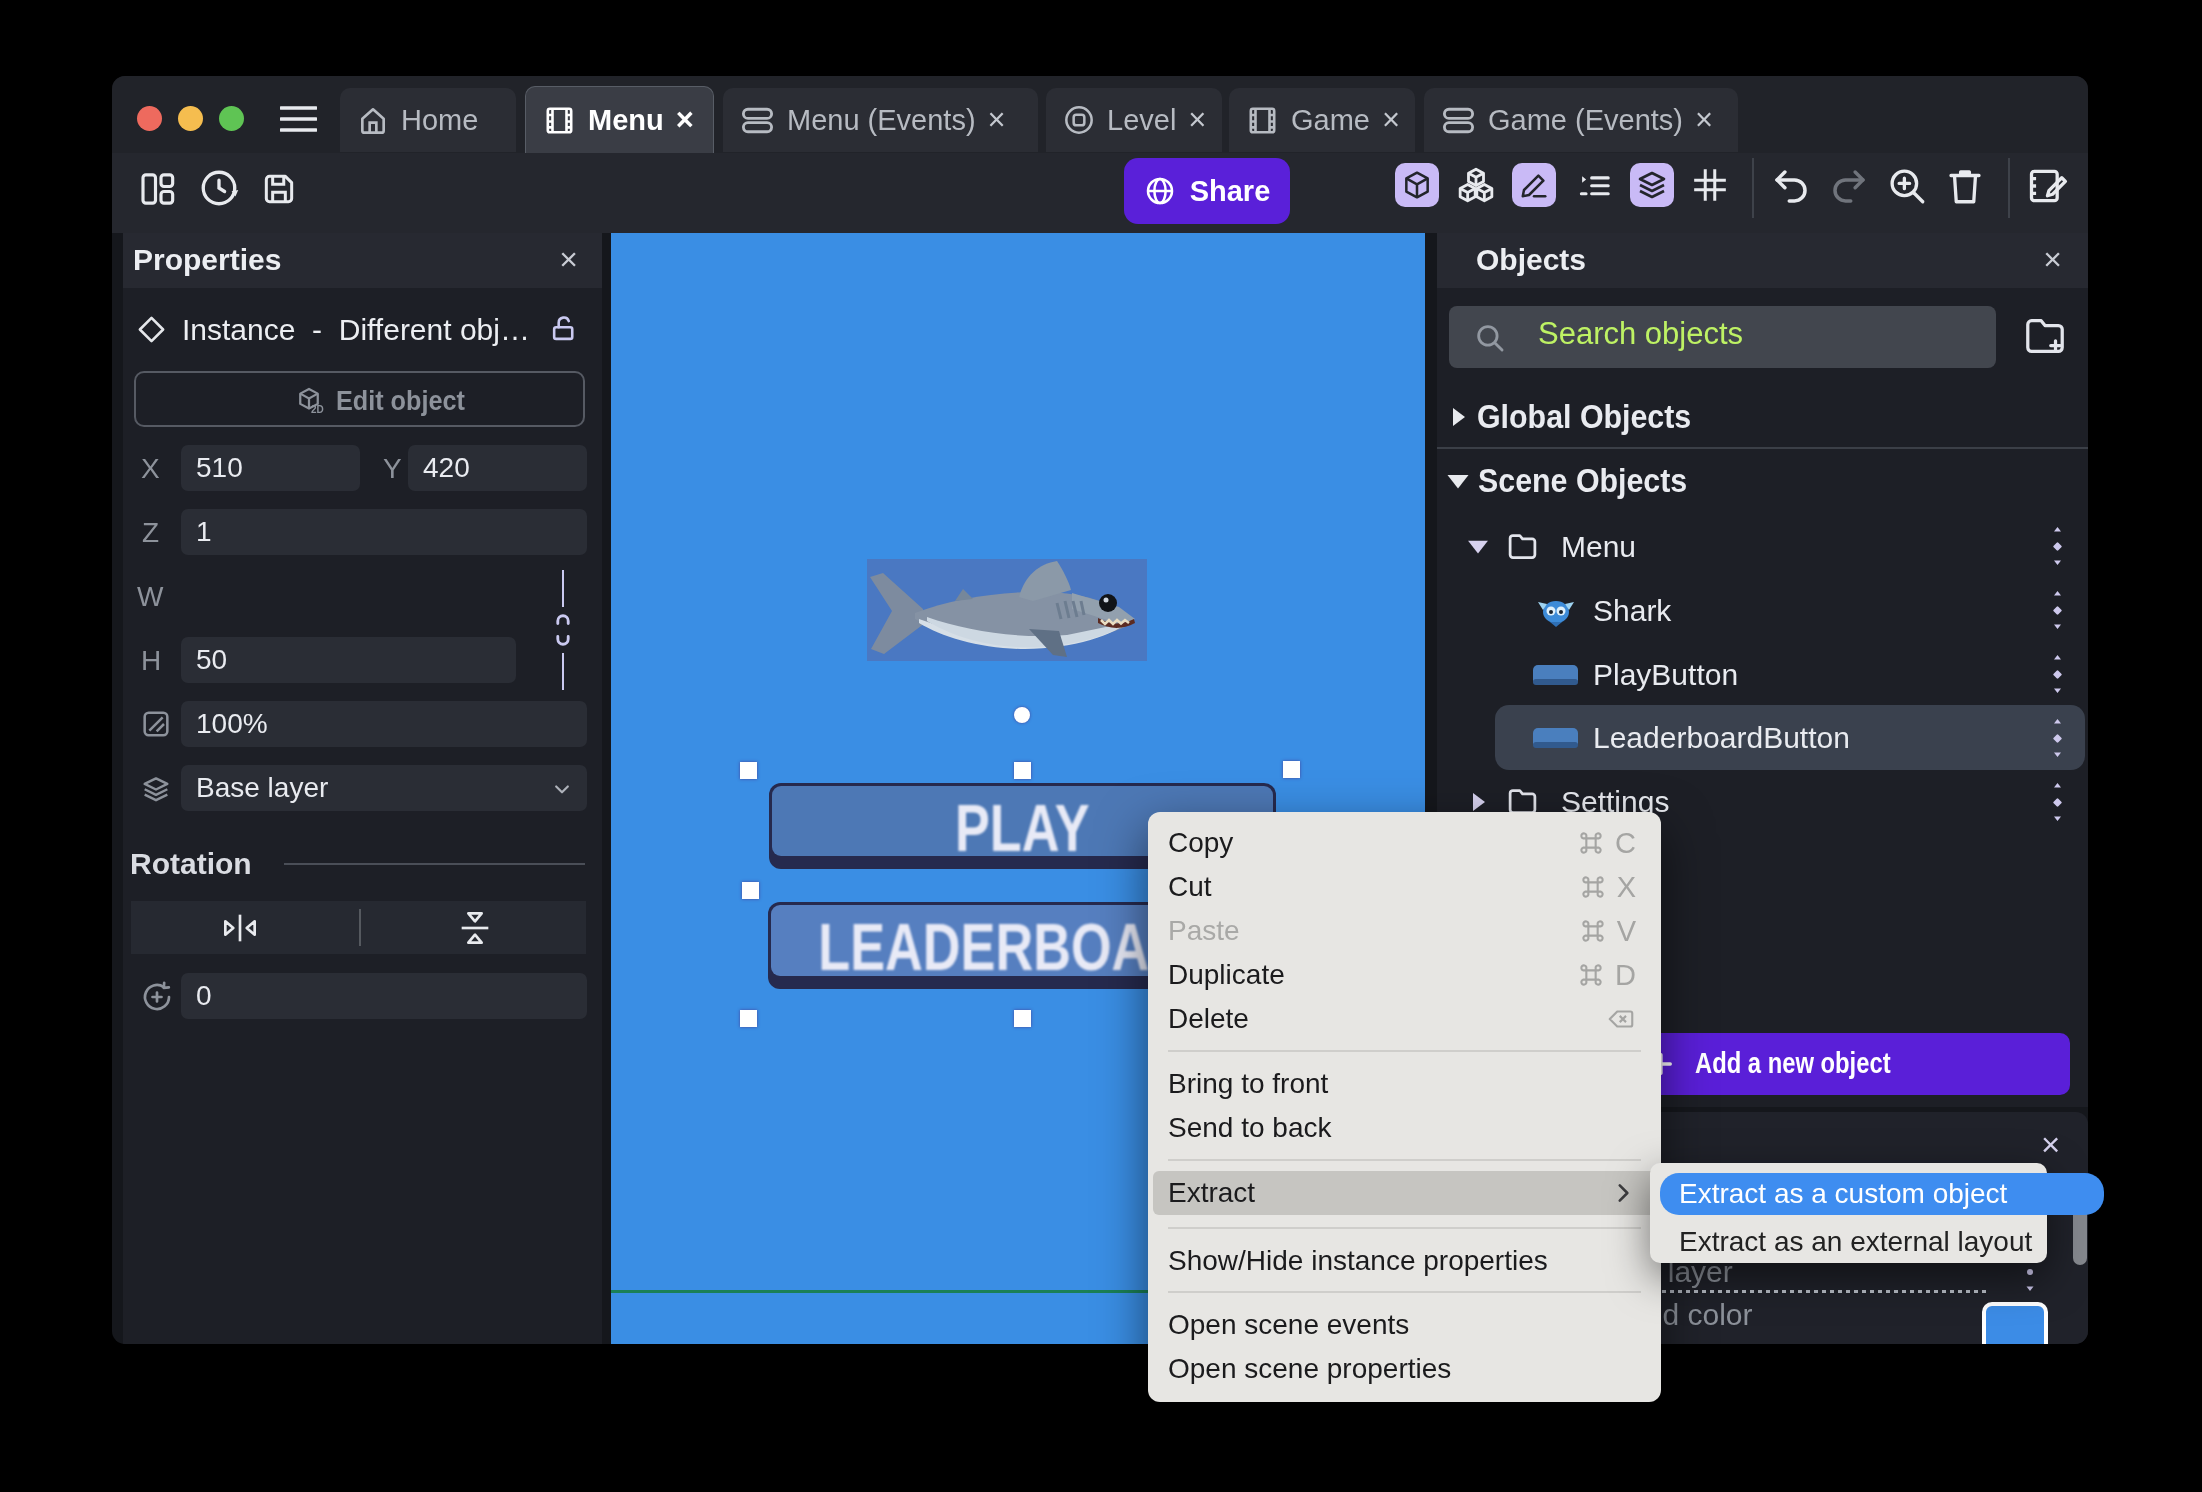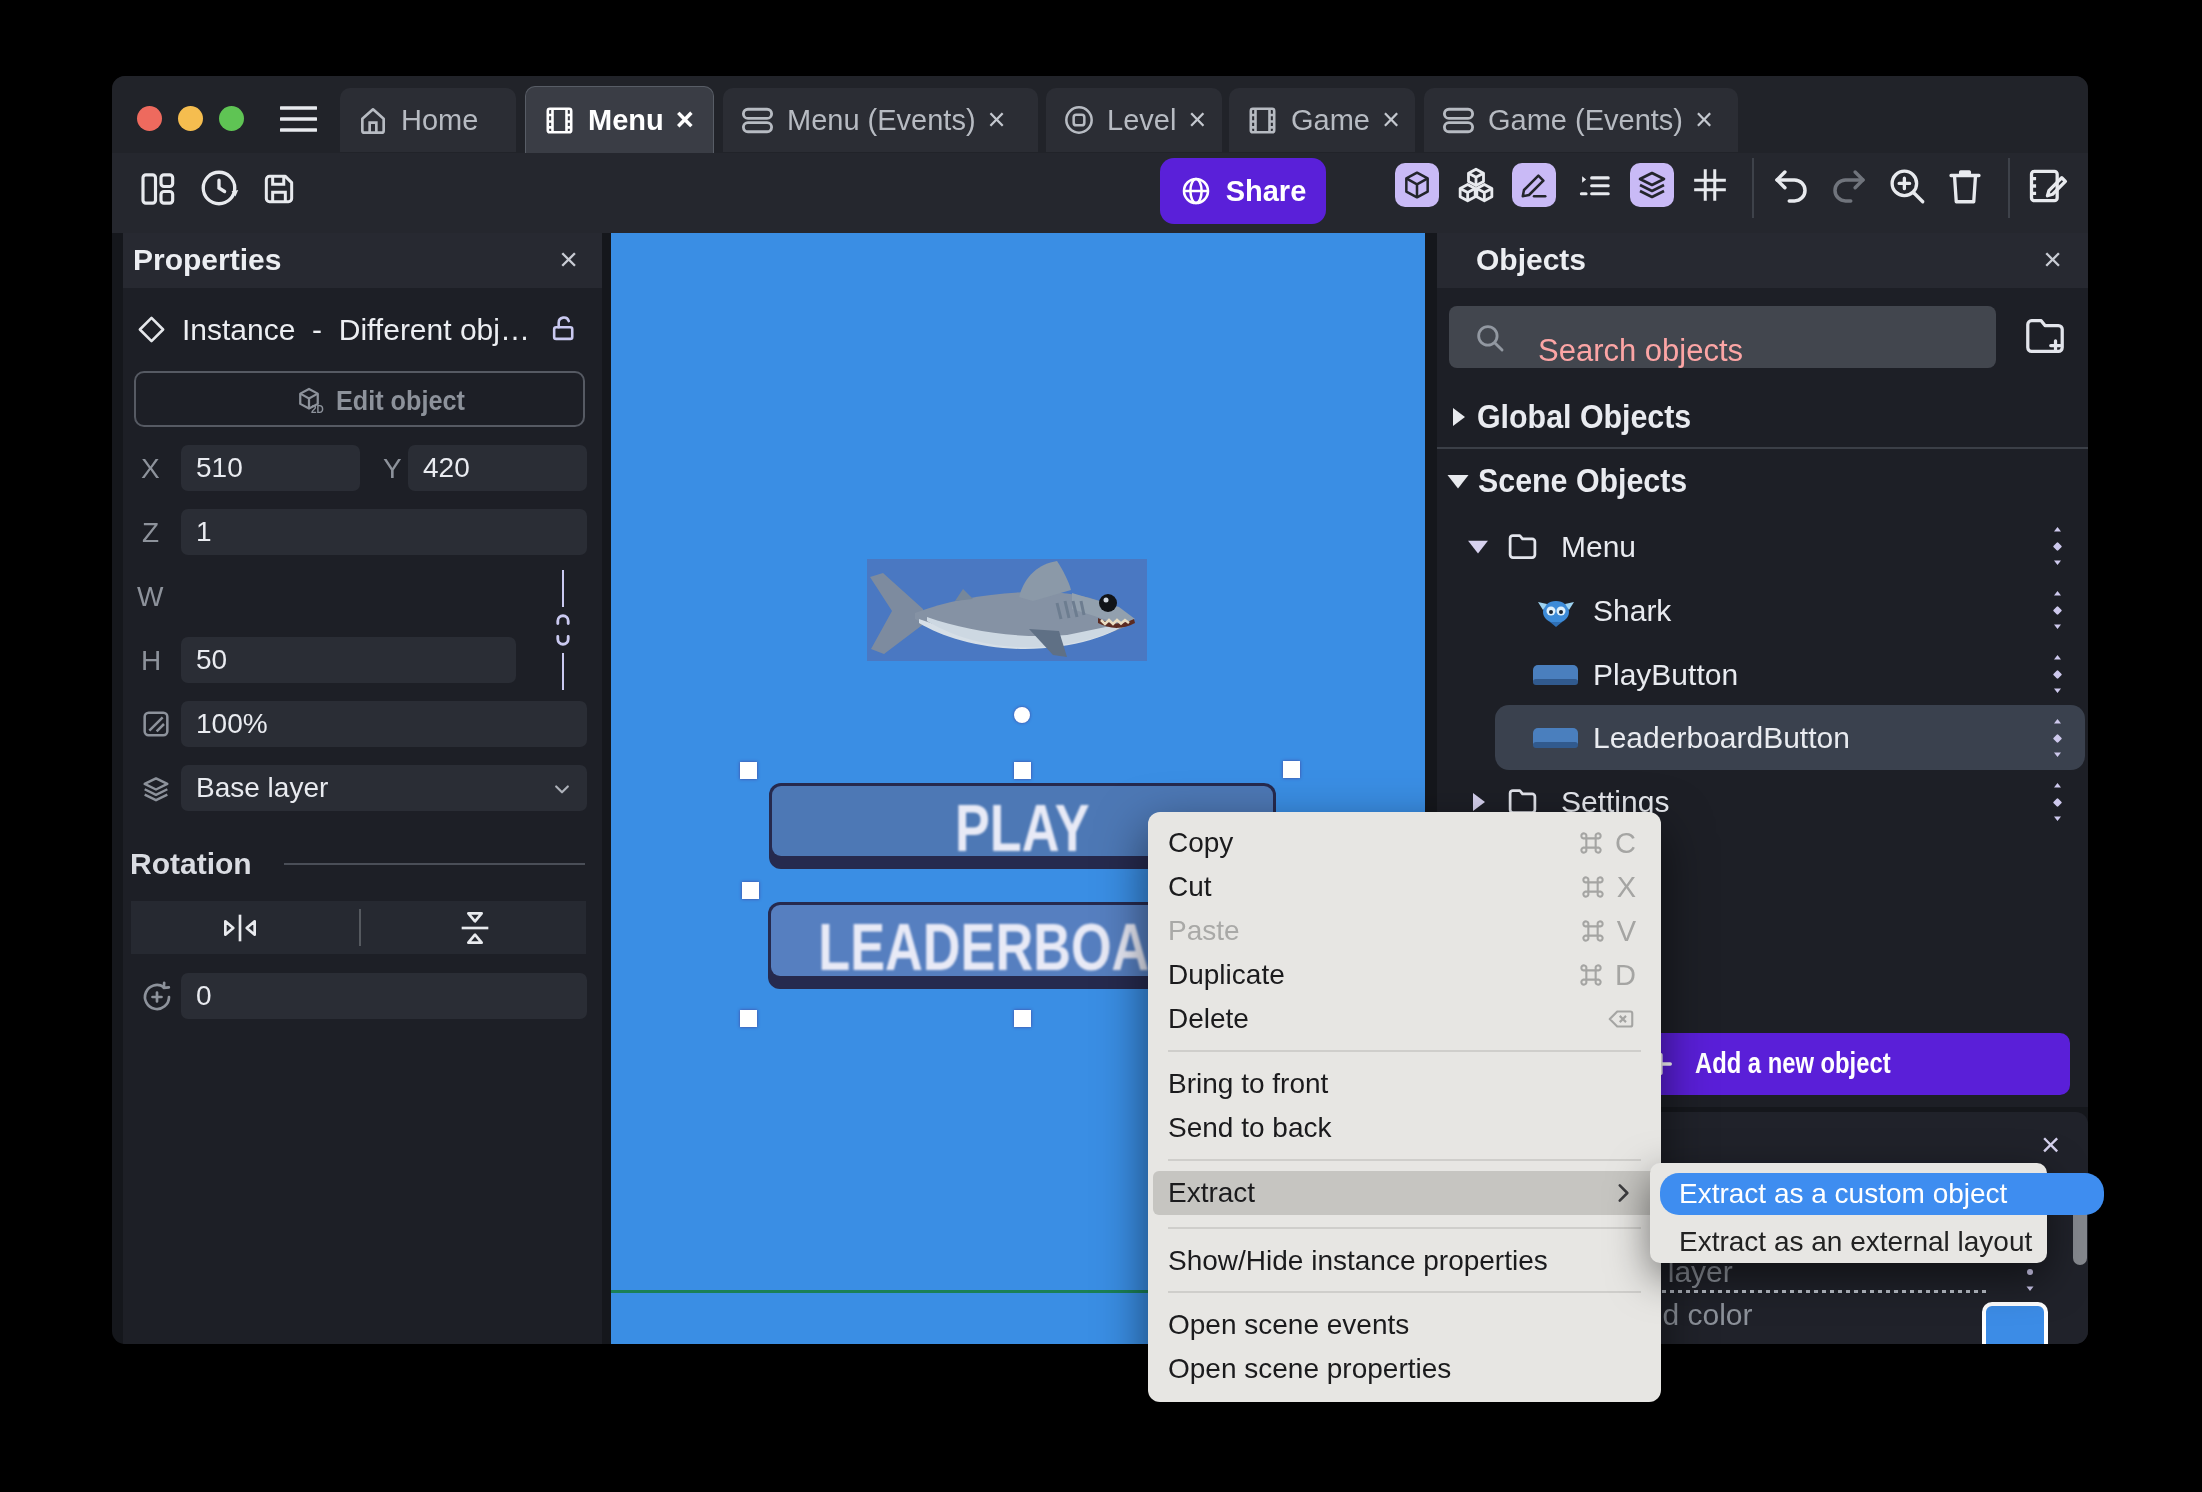--- a/index.html
+++ b/index.html
@@ -108,21 +108,21 @@
       </svg>
   <svg class="abs" style="left:198px;top:167px;" width="42" height="42" viewBox="0 0 24 24" fill="none" stroke="#e8eaee" stroke-width="1.9">
         <circle cx="12" cy="12" r="9"></circle>
         <path d="M12 7.5V12l3.2 2" stroke-linecap="round"></path>
         <path d="M23 13.2l-3.8.6 2.2 3.1z" fill="#e8eaee" stroke="none"></path>
       </svg>
   <svg class="abs" style="left:260px;top:170px;" width="38" height="38" viewBox="0 0 24 24" fill="none" stroke="#e8eaee" stroke-width="1.9">
         <path d="M4 6a2 2 0 0 1 2-2h10l4 4v10a2 2 0 0 1-2 2H6a2 2 0 0 1-2-2z" stroke-linejoin="round"></path>
         <path d="M8 4v5h7V4M8 20v-6h8v6"></path>
       </svg>
-  <div class="tbtn" style="left:1124px;top:158px;width:166px;height:66px;background:#5a20d9;border-radius:14px;margin-left:36px;">
+  <div class="tbtn" style="left:1124px;top:158px;width:166px;height:66px;background:#5a20d9;border-radius:14px;">
     <svg width="32" height="32" viewBox="0 0 24 24" fill="none" stroke="#fff" stroke-width="1.9" style="margin-right:14px;">
           <circle cx="12" cy="12" r="9"></circle>
           <ellipse cx="12" cy="12" rx="4.2" ry="9"></ellipse>
           <path d="M3 12h18"></path>
         </svg>
     <span style="font-size:29px;font-weight:bold;color:#fff;">Share</span>
   </div>
   <div class="tbtn" style="left:1395px;top:163px;width:44px;height:44px;background:#c9baf6;border-radius:10px;">
     <svg width="32" height="32" viewBox="0 0 24 24" fill="none" stroke="#23252b" stroke-width="1.9">
           <path d="M12 2.8l8 4.3v9.8l-8 4.3-8-4.3V7.1z" stroke-linejoin="round"></path>
@@ -294,21 +294,21 @@
   <div class="panel" style="left:1437px;top:233px;width:651px;height:874px;"></div>
   <div class="phead" style="left:1437px;top:233px;width:651px;">
         <span style="position:absolute;left:39px;top:10px;">Objects</span>
         <span class="pclose" style="right:26px;top:8px;">×</span>
       </div>
   <div class="abs" style="left:1449px;top:306px;width:547px;height:62px;background:#42464e;border-radius:8px;">
     <svg class="abs" style="left:24px;top:15px;" width="34" height="34" viewBox="0 0 24 24" fill="none" stroke="#9298a1" stroke-width="2">
           <circle cx="10.5" cy="10.5" r="6.5"></circle>
           <path d="M15.5 15.5l5 5" stroke-linecap="round"></path>
         </svg>
-    <span class="abs" style="left:89px;top:27px;font-size:31px;color:#fca5a5;">Search objects</span>
+    <span class="abs" style="left:89px;top:10px;font-size:31px;color:#bef264;">Search objects</span>
   </div>
   <svg class="abs" style="left:2022px;top:315px;" width="46" height="44" viewBox="0 0 24 23" fill="none" stroke="#e3e5ec" stroke-width="1.7">
         <path d="M3 5a2 2 0 0 1 2-2h5l2 2.5h7a2 2 0 0 1 2 2V17a2 2 0 0 1-2 2H5a2 2 0 0 1-2-2z" stroke-linejoin="round"></path>
         <path d="M17.5 13.5v5M15 16h5" stroke-linecap="round"></path>
       </svg>
   <div class="row" style="left:1449px;top:398px;">
     <svg width="20" height="24" viewBox="0 0 12 16">
           <path d="M2 2l8 6-8 6z" fill="#e8eaee"></path>
         </svg>
     <span style="margin-left:8px;font-size:33px;font-weight:bold;transform:scaleX(.92);transform-origin:0 0;">Global Objects</span>

